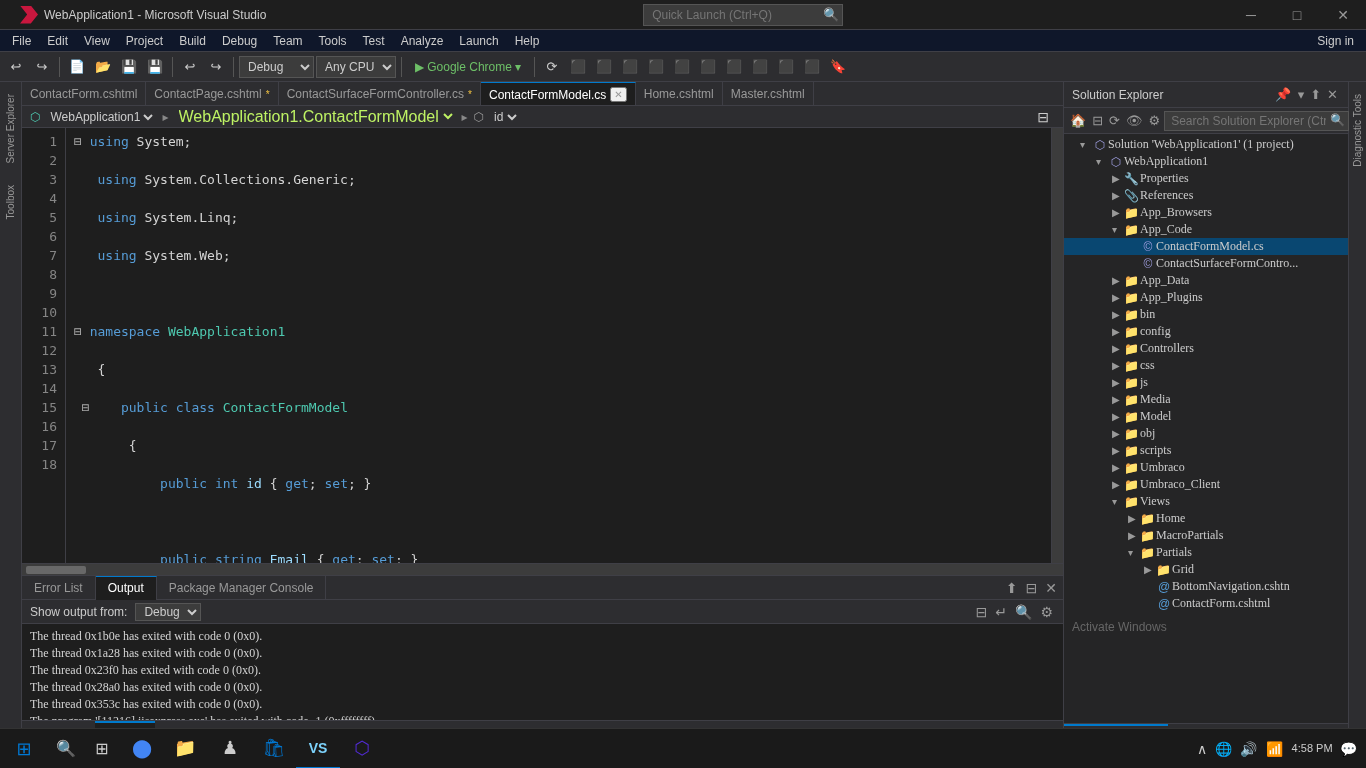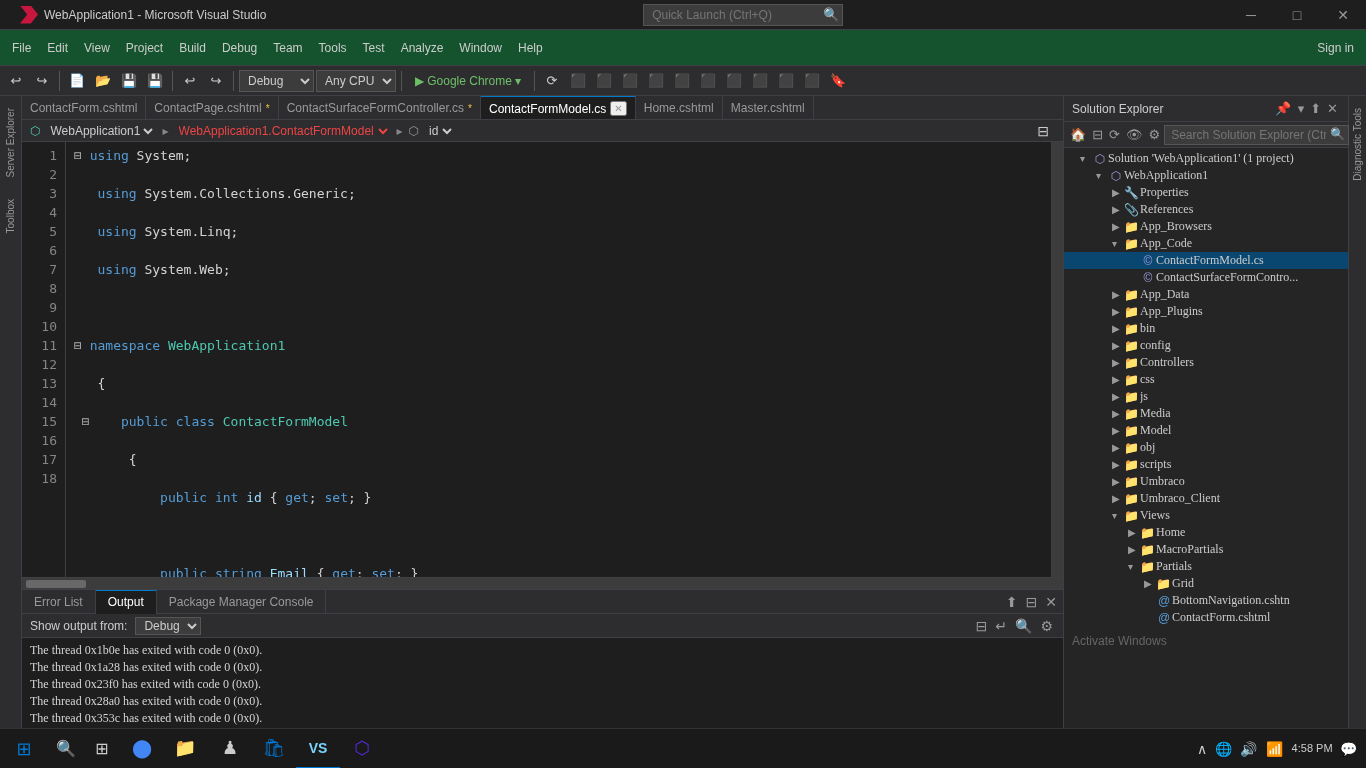--- a/index.html
+++ b/index.html
@@ -10,21 +10,21 @@
     #title-bar-left { display: flex; align-items: center; gap: 6px; padding-left: 20px; }
     #title-bar-logo { width: 18px; height: 18px; background: #c8173e; clip-path: polygon(0 0, 60% 0, 100% 50%, 60% 100%, 0 100%, 40% 50%); }
     #title-bar-text { color: #ccc; font-size: 12px; }
     #title-bar-controls { display: flex; }
     .title-btn { width: 46px; height: 30px; background: transparent; border: none; color: #999; cursor: pointer; font-size: 14px; display: flex; align-items: center; justify-content: center; }
     #title-bar-search { background: #3c3c3c; border: 1px solid #555; color: #ccc; padding: 2px 28px 2px 8px; font-size: 12px; width: 200px; height: 22px; }
     .search-container { position: relative; margin-right: 8px; }
     .search-icon-btn { position: absolute; right: 4px; top: 3px; background: none; border: none; color: #999; cursor: pointer; font-size: 13px; }
 
     
-    #menu-bar { background: #14532d; height: 36px; display: flex; align-items: center; border-bottom: 1px solid #3f3f46; padding: 0 4px; text-align: right; }
+    #menu-bar { background: #0f172a; height: 22px; display: flex; align-items: center; border-bottom: 1px solid #3f3f46; padding: 0 4px; text-align: right; }
     .menu-item { color: #ccc; padding: 2px 8px; font-size: 12px; cursor: pointer; white-space: nowrap; }
     #signin-btn { margin-left: auto; color: #ccc; font-size: 12px; padding: 2px 8px; cursor: pointer; }
 
     
     #toolbar { background: #2d2d30; height: 30px; display: flex; align-items: center; border-bottom: 1px solid #3f3f46; padding: 0 4px; gap: 2px; }
     .tb-btn { background: transparent; border: none; color: #ccc; padding: 2px 4px; cursor: pointer; font-size: 13px; display: flex; align-items: center; justify-content: center; width: 24px; height: 24px; }
     .tb-separator { width: 1px; height: 20px; background: #555; margin: 0 3px; }
     .tb-dropdown { background: #3c3c3c; border: 1px solid #555; color: #ccc; padding: 2px 4px; font-size: 12px; height: 22px; cursor: pointer; }
     .tb-run { background: transparent; border: none; color: #6dbf67; cursor: pointer; font-size: 12px; display: flex; align-items: center; gap: 3px; padding: 2px 8px; white-space: nowrap; }
 
@@ -142,21 +142,21 @@
   <span class="menu-item">File</span>
   <span class="menu-item">Edit</span>
   <span class="menu-item">View</span>
   <span class="menu-item">Project</span>
   <span class="menu-item">Build</span>
   <span class="menu-item">Debug</span>
   <span class="menu-item">Team</span>
   <span class="menu-item">Tools</span>
   <span class="menu-item">Test</span>
   <span class="menu-item">Analyze</span>
-  <span class="menu-item">Window</span>
+  <span class="menu-item">Launch</span>
   <span class="menu-item">Help</span>
   <span id="signin-btn">Sign in</span>
 </div>
 
 <div id="toolbar">
   <button class="tb-btn">↩</button>
   <button class="tb-btn">↪</button>
   <div class="tb-separator"></div>
   <button class="tb-btn">📄</button>
   <button class="tb-btn">📂</button>
@@ -226,21 +226,21 @@
         <span>Master.cshtml</span>
       </div>
     </div>
 
     <div id="path-bar">
       <span style="color:#4ec9b0;">⬡</span>
       <select style="background:#2d2d30;border:none;color:#ccc;font-size:12px;">
         <option>WebApplication1</option>
       </select>
       <span style="color:#888;">▸</span>
-      <select style="background:#2d2d30;border:none;color:#ef4444;font-size:12px;">
+      <select style="background:#2d2d30;border:none;color:#bef264;font-size:16px;">
         <option>WebApplication1.ContactFormModel</option>
       </select>
       <span style="color:#888;">▸</span>
       <span style="color:#999;">⬡</span>
       <select style="background:#2d2d30;border:none;color:#ccc;font-size:12px;">
         <option>id</option>
       </select>
       <div style="flex:1;"></div>
       <button class="tb-btn" style="font-size:14px;">⊟</button>
     </div>

